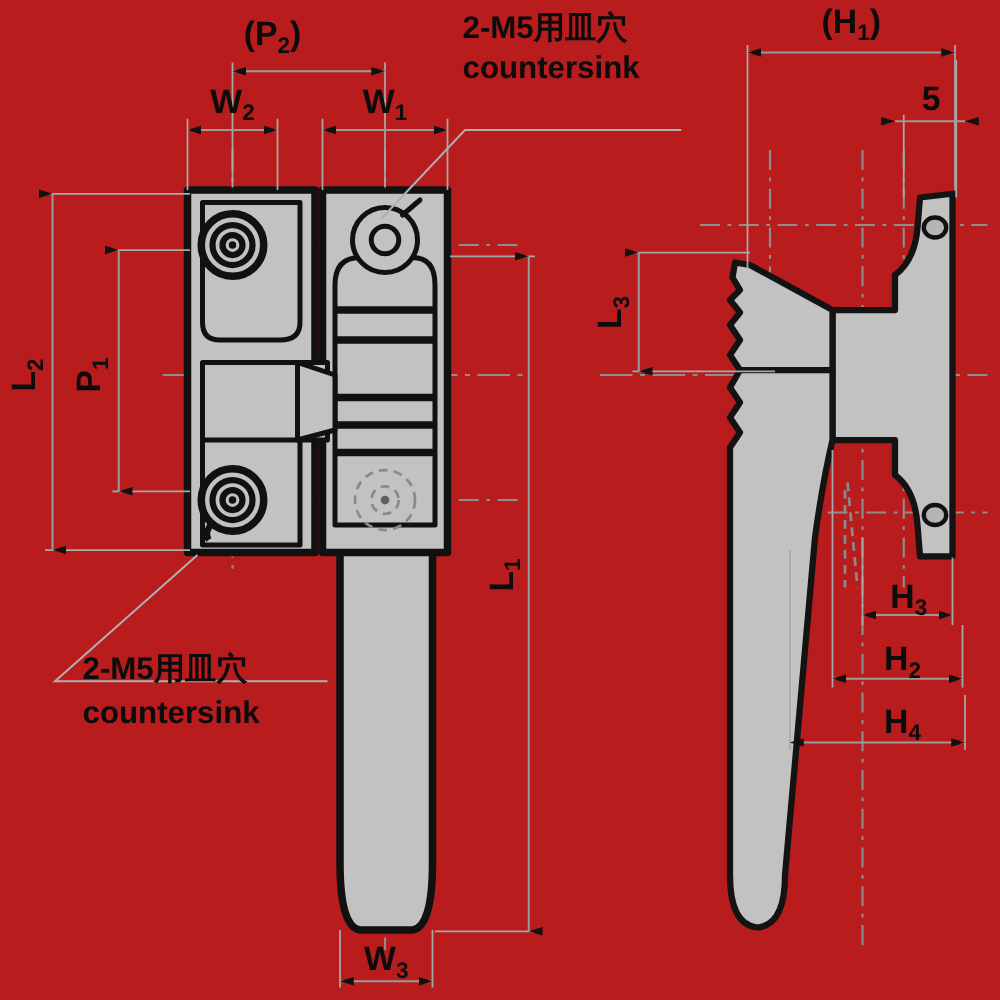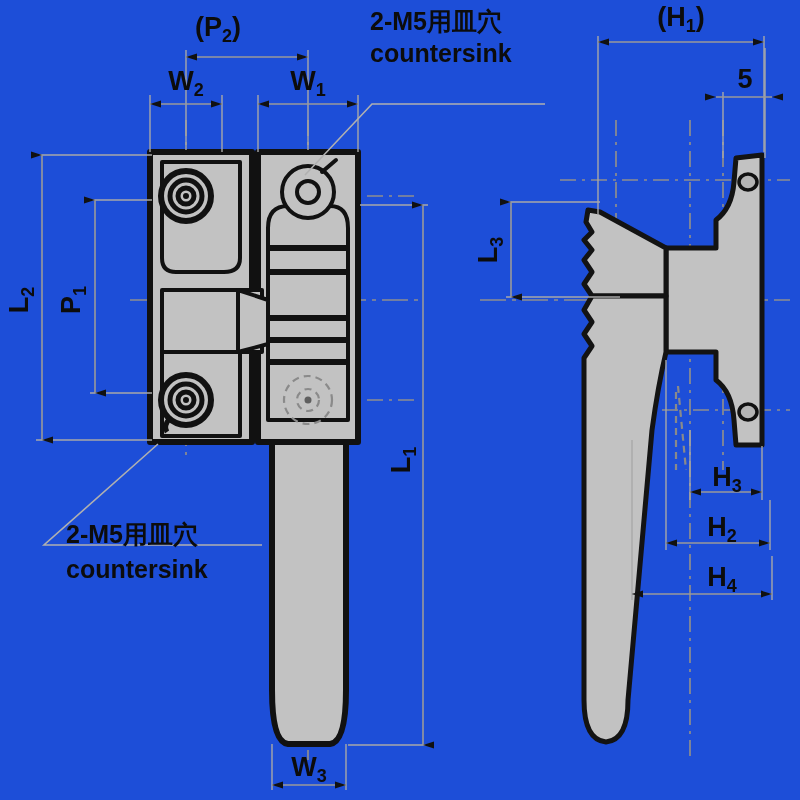--- a/index.html
+++ b/index.html
@@ -11,21 +11,21 @@
   body {
     width: 800px;
     height: 800px;
     overflow: hidden;
     font-family: "Liberation Sans", sans-serif;
   }
   #drawing-root {
     position: relative;
     width: 800px;
     height: 800px;
-    background: #1d4ed8;
+    background: #b91c1c;
   }
   svg.dwg {
     display: block;
     width: 800px;
     height: 800px;
   }
   text {
     font-family: "Liberation Sans", sans-serif;
     fill: #0c0c0c;
     font-weight: bold;

